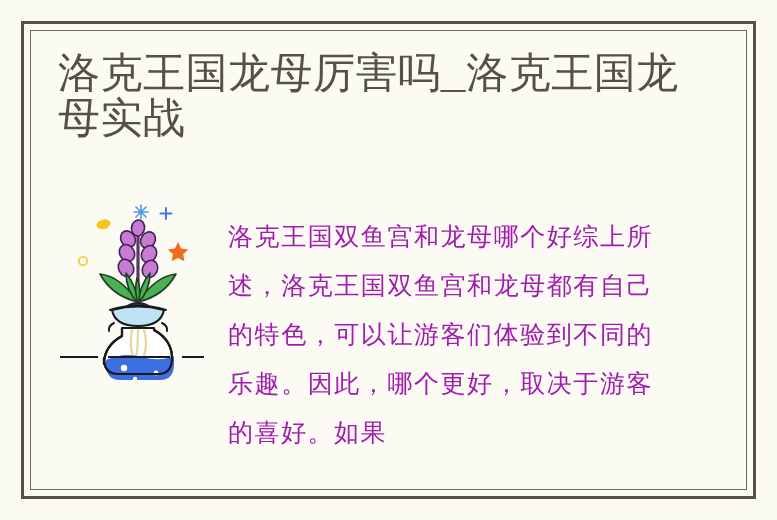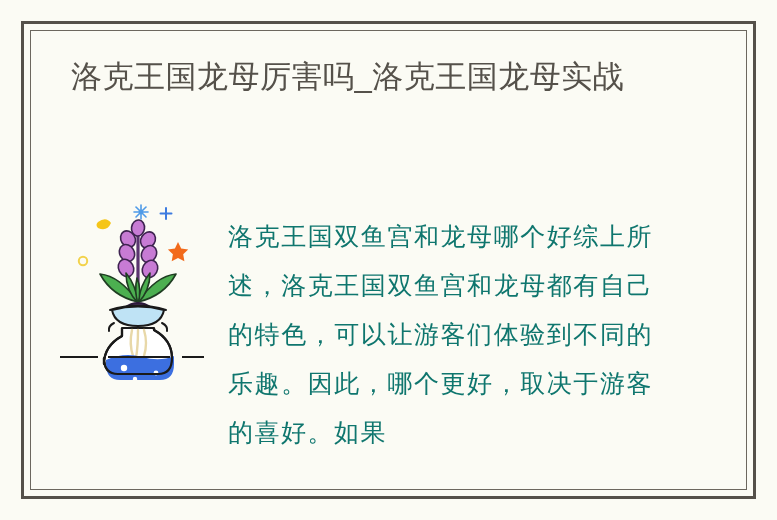--- a/index.html
+++ b/index.html
@@ -39,29 +39,30 @@
     top: 30px;
     width: 717px;
     height: 460px;
     border: 1px solid #6C675E;
     background: transparent;
   }
 
   
   .title {
     position: absolute;
-    left: 71px;
+    left: 58px;
     top: 54px;
     width: 640px;
-    font-size: 31px;
+    font-size: 42px;
     line-height: 45px;
     color: #55514A;
     font-weight: 400;
     letter-spacing: 0.5px;
     white-space: pre-wrap;
+    font-family: Liberation Mono, monospace;
   }
 
   
   .illustration {
     position: absolute;
     left: 52px;
     top: 190px;
     width: 180px;
     height: 190px;
   }
@@ -69,21 +70,21 @@
 
   
   .body-text {
     position: absolute;
     left: 228px;
     top: 212px;
     width: 425px;
     font-family: "DejaVu Serif", "Liberation Serif", serif;
     font-size: 25px;
     line-height: 49px;
-    color: #0f766e;
+    color: #a21caf;
     letter-spacing: 1.5px;
     text-align: justify;
     word-break: break-all;
   }
 </style>
 </head>
 <body>
 
 <div class="page">
 

